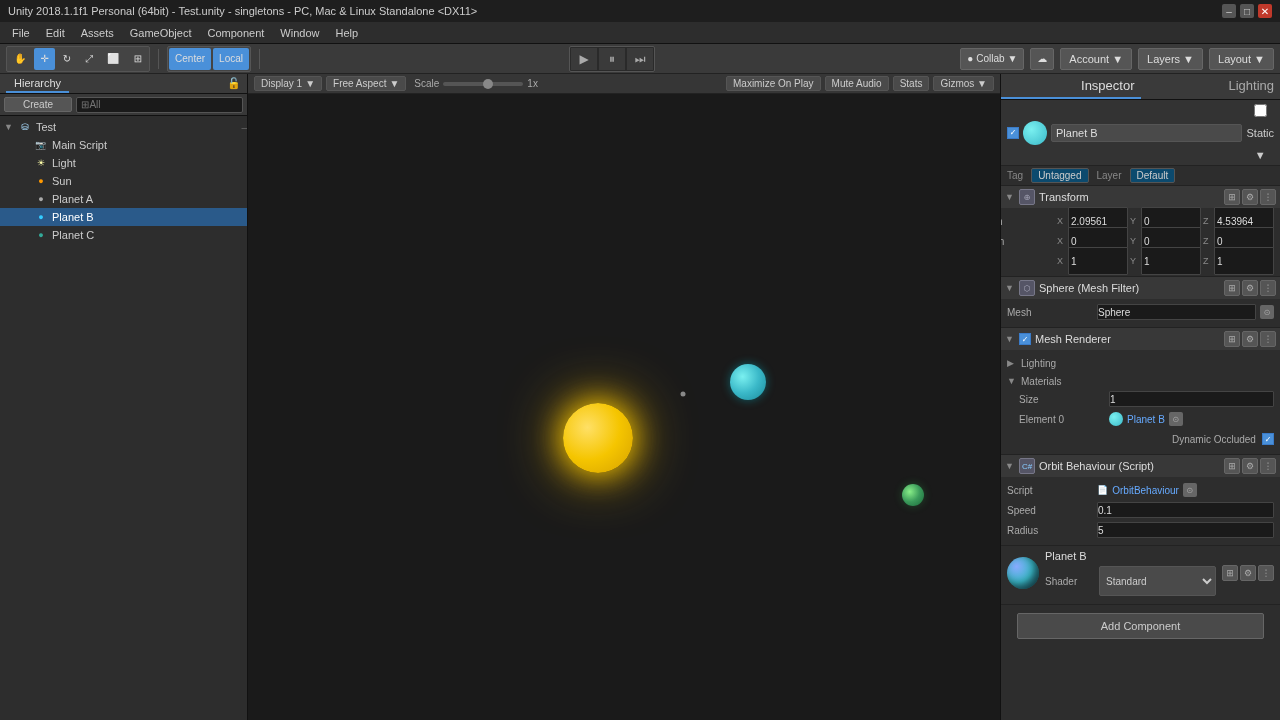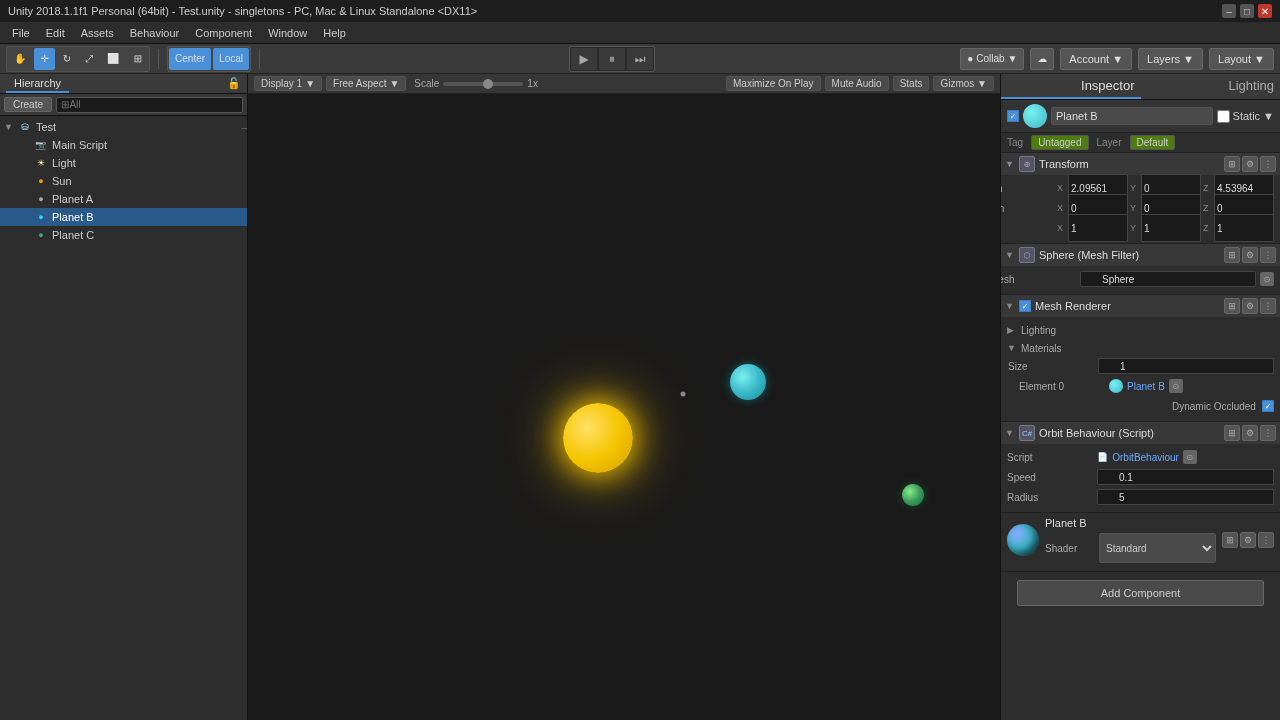--- a/index.html
+++ b/index.html
@@ -137,21 +137,21 @@
     .hierarchy-toolbar {
       height: 22px;
       background: #383838;
       display: flex;
       align-items: center;
       padding: 0 4px;
       gap: 4px;
       border-bottom: 1px solid #111;
     }
     .create-btn {
-      padding: 1px 8px;
+      padding: 1px 18px;
       background: #555;
       border: 1px solid #666;
       color: #ccc;
       font-size: 10px;
       cursor: pointer;
       border-radius: 2px;
     }
     .search-box {
       flex: 1;
       height: 16px;
@@ -305,34 +305,34 @@
     }
     .insp-name-input {
       flex: 1;
       background: #4a4a4a;
       border: 1px solid #555;
       color: #ddd;
       font-size: 11px;
       padding: 2px 4px;
       border-radius: 2px;
     }
-    .static-check { display: flex; gap: 3px; font-size: 11px; color: #ccc; }
+    .static-check { display: flex; align-items: center; gap: 10px; font-size: 11px; color: #ccc; flex-direction: column; }
 
     .insp-tags {
       display: flex;
       align-items: center;
       padding: 2px 6px;
       gap: 8px;
       border-bottom: 1px solid #222;
       background: #2d2d2d;
     }
     .tag-label { font-size: 10px; color: #888; }
     .tag-dropdown {
       padding: 1px 6px;
-      background: #4d7c0f;
+      background: #0c4a6e;
       border: 1px solid #555;
       color: #ccc;
       font-size: 10px;
       border-radius: 2px;
       cursor: pointer;
     }
 
     
     .component-section {
       border-bottom: 1px solid #222;
@@ -374,21 +374,21 @@
       padding: 0 2px;
       border-radius: 1px;
     }
     .prop-input-full {
       flex: 1;
       height: 16px;
       background: #1a1a1a;
       border: 1px solid #444;
       color: #ddd;
       font-size: 10px;
-      padding: 0 21px;
+      padding: 0 0;
       border-radius: 1px;
     }
 
     
     .lighting-row {
       display: flex;
       align-items: center;
       height: 18px;
       cursor: pointer;
     }
@@ -465,21 +465,21 @@
     <button class="win-btn min">–</button>
     <button class="win-btn max">□</button>
     <button class="win-btn close">✕</button>
   </div>
 </div>
 
 <div id="menubar">
   <div class="menu-item">File</div>
   <div class="menu-item">Edit</div>
   <div class="menu-item">Assets</div>
-  <div class="menu-item">Behaviour</div>
+  <div class="menu-item">GameObject</div>
   <div class="menu-item">Component</div>
   <div class="menu-item">Window</div>
   <div class="menu-item">Help</div>
 </div>
 
 <div id="toolbar">
   <div class="toolbar-group">
     <button class="toolbar-btn">✋</button>
     <button class="toolbar-btn active">✛</button>
     <button class="toolbar-btn">↻</button>

